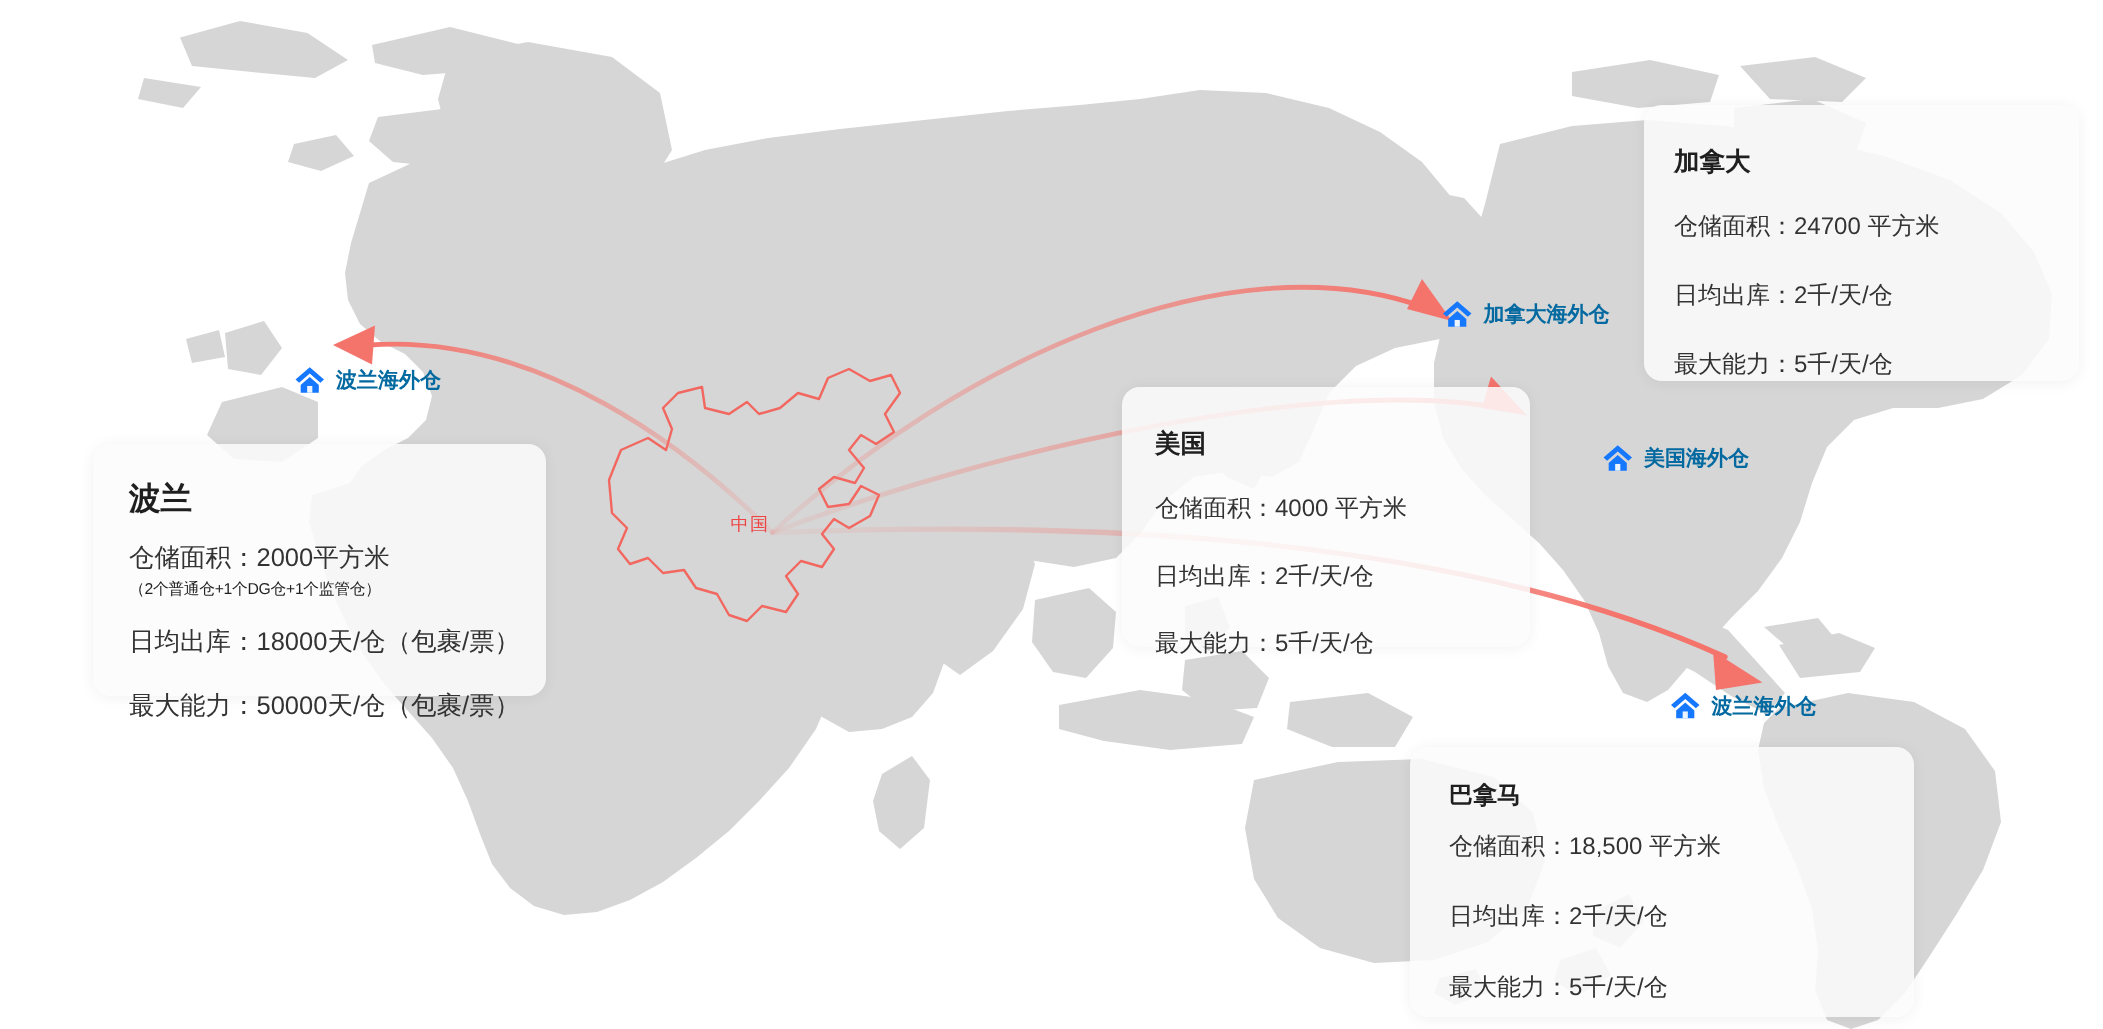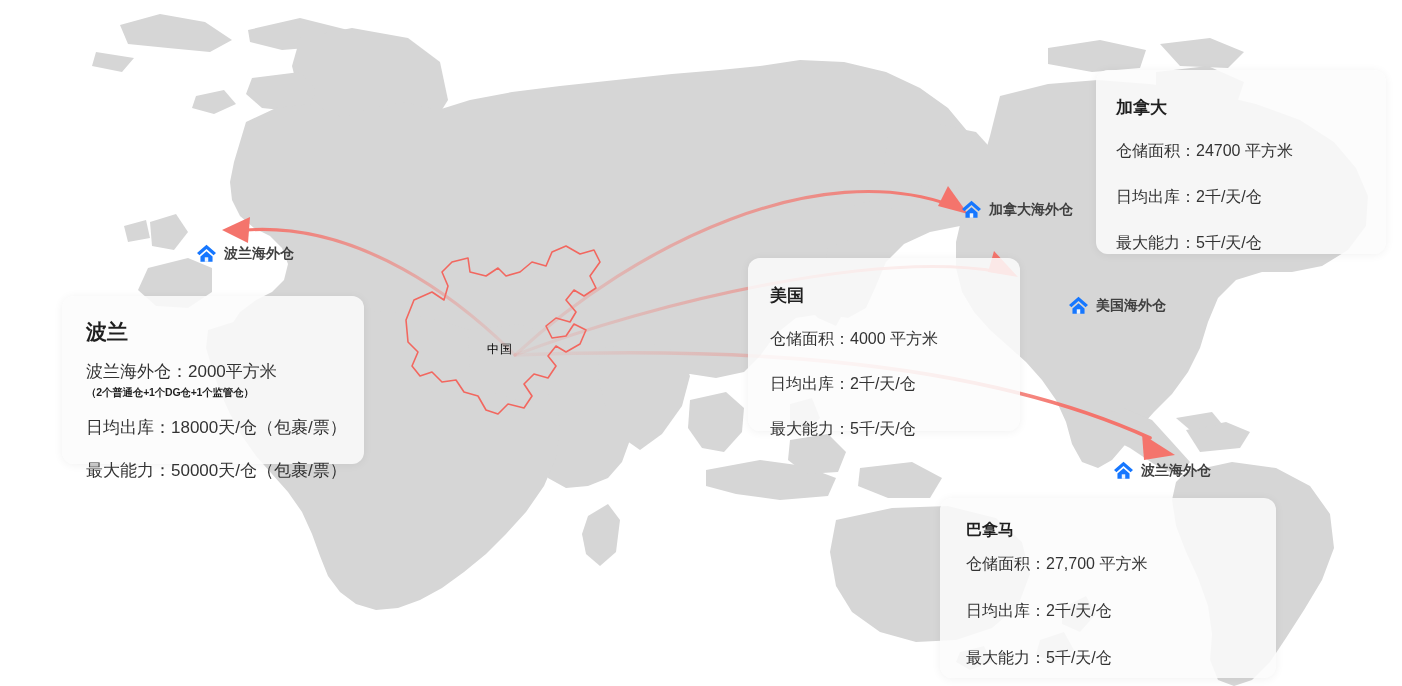--- a/index.html
+++ b/index.html
@@ -30,21 +30,21 @@
   .card-title{
     font-weight:bold;
     color:#1f1f1f;
     white-space:nowrap;
   }
   .card-line{
     color:#333333;
     white-space:nowrap;
   }
   .card-sub{
-    font-weight:bold;
+    font-weight:normal;
     color:#1f1f1f;
     white-space:nowrap;
   }
 
   
   #card-canada{ left:1096px; top:70px; width:290px; height:184px; padding:26px 0 0 20px; }
   #card-canada .card-title{ font-size:17px; margin:0 0 22px 0; }
   #card-canada .card-line{ font-size:16px; margin:0 0 25px 0; }
 
   
@@ -61,34 +61,34 @@
   #card-poland{ left:62px; top:296px; width:302px; height:168px; padding:22px 0 0 24px; }
   #card-poland .card-title{ font-size:21px; margin:0 0 14px 0; }
   #card-poland .card-line{ font-size:17px; margin:0 0 20px 0; }
   #card-poland .card-sub{ font-size:10.5px; margin:-17px 0 16px 0; letter-spacing:-0.2px;}
 
   
   .marker{ position:absolute; display:flex; align-items:center; gap:7px; }
   .marker .mlabel{
     font-size:14px;
     font-weight:bold;
-    color:#404040;
+    color:#0369a1;
     white-space:nowrap;
   }
   .house-icon{ display:block; width:21px; height:19px; flex:0 0 auto; }
 
   #marker-poland { left:196px; top:244px; }
   #marker-canada { left:961px; top:200px; }
   #marker-usa    { left:1068px; top:296px; }
   #marker-panama { left:1113px; top:461px; }
 
   
   #china-label{
     position:absolute; left:487px; top:341px;
-    font-size:12px; color:#000000; letter-spacing:1px;
+    font-size:12px; color:#ef4444; letter-spacing:1px;
     white-space:nowrap;
   }
 </style>
 </head>
 <body>
 
 <div id="stage">
 
   <svg id="map-layer" class="layer" viewBox="0 0 1402 686">
     <g fill="#d6d6d6" stroke="none">
@@ -262,28 +262,28 @@
 
     <div class="info-card" id="card-usa">
       <div class="card-title">美国</div>
       <div class="card-line">仓储面积：4000 平方米</div>
       <div class="card-line">日均出库：2千/天/仓</div>
       <div class="card-line">最大能力：5千/天/仓</div>
     </div>
 
     <div class="info-card" id="card-panama">
       <div class="card-title">巴拿马</div>
-      <div class="card-line">仓储面积：27,700 平方米</div>
+      <div class="card-line">仓储面积：18,500 平方米</div>
       <div class="card-line">日均出库：2千/天/仓</div>
       <div class="card-line">最大能力：5千/天/仓</div>
     </div>
 
     <div class="info-card" id="card-poland">
       <div class="card-title">波兰</div>
-      <div class="card-line">波兰海外仓：2000平方米</div>
+      <div class="card-line">仓储面积：2000平方米</div>
       <div class="card-sub">（2个普通仓+1个DG仓+1个监管仓）</div>
       <div class="card-line">日均出库：18000天/仓（包裹/票）</div>
       <div class="card-line">最大能力：50000天/仓（包裹/票）</div>
     </div>
   </div>
 
   <div id="markers-layer" class="layer">
 
     <div class="marker" id="marker-poland">
       <svg class="house-icon" viewBox="0 0 24 22">

